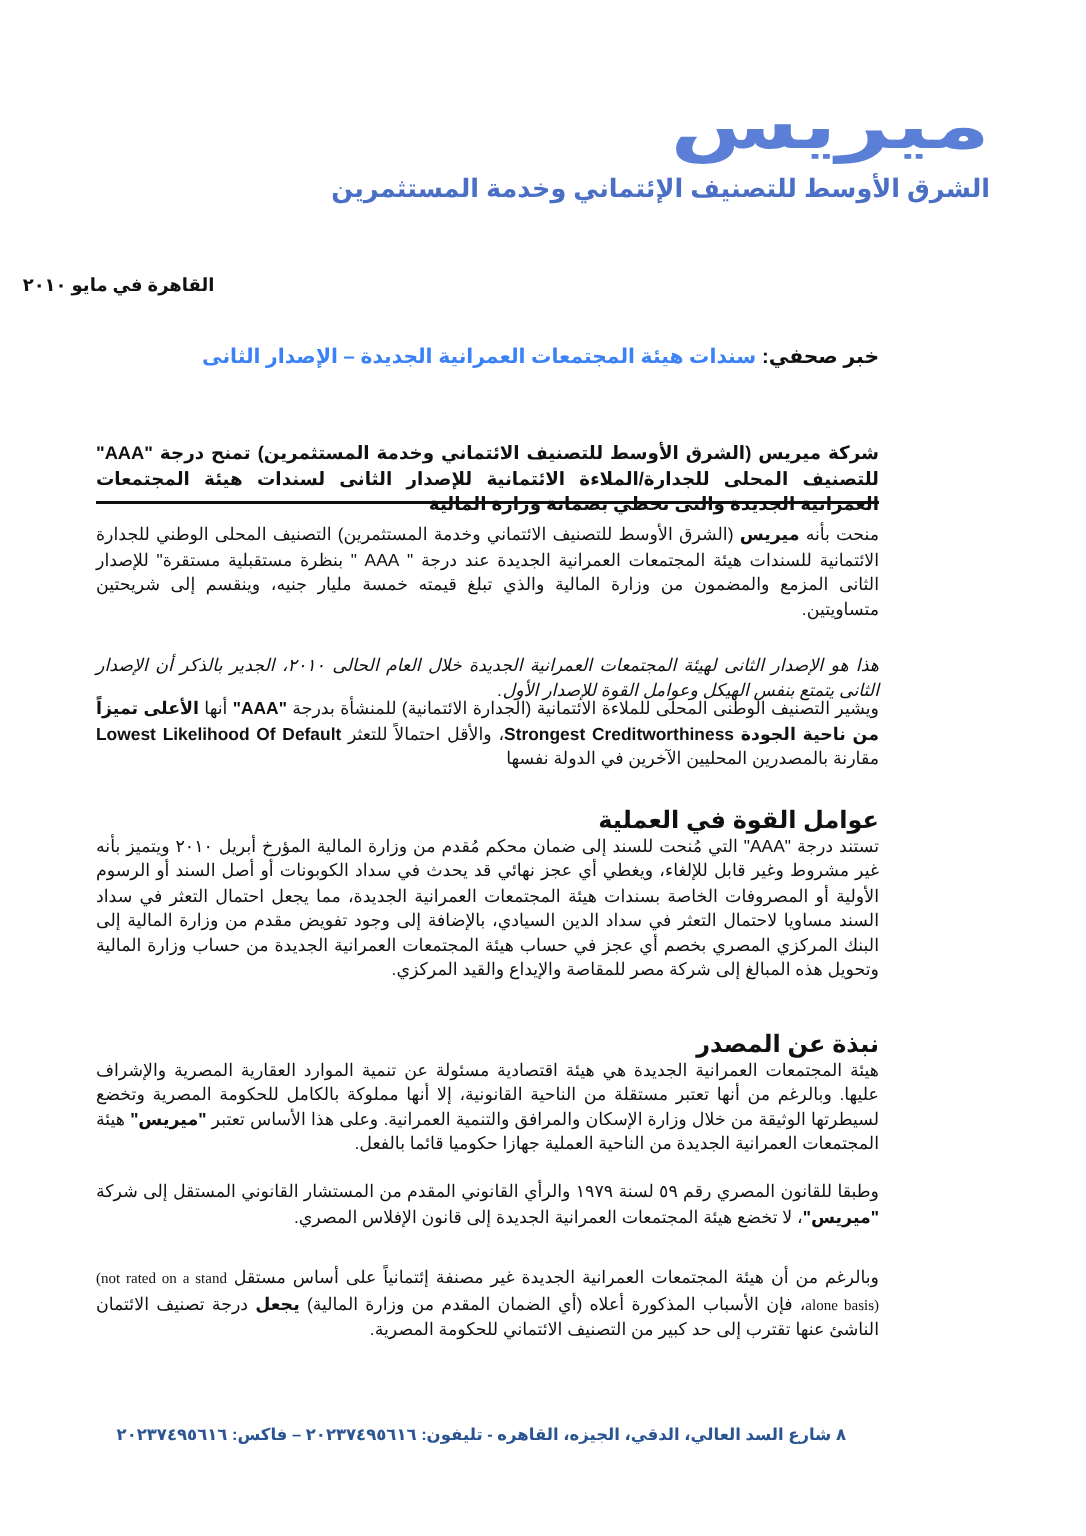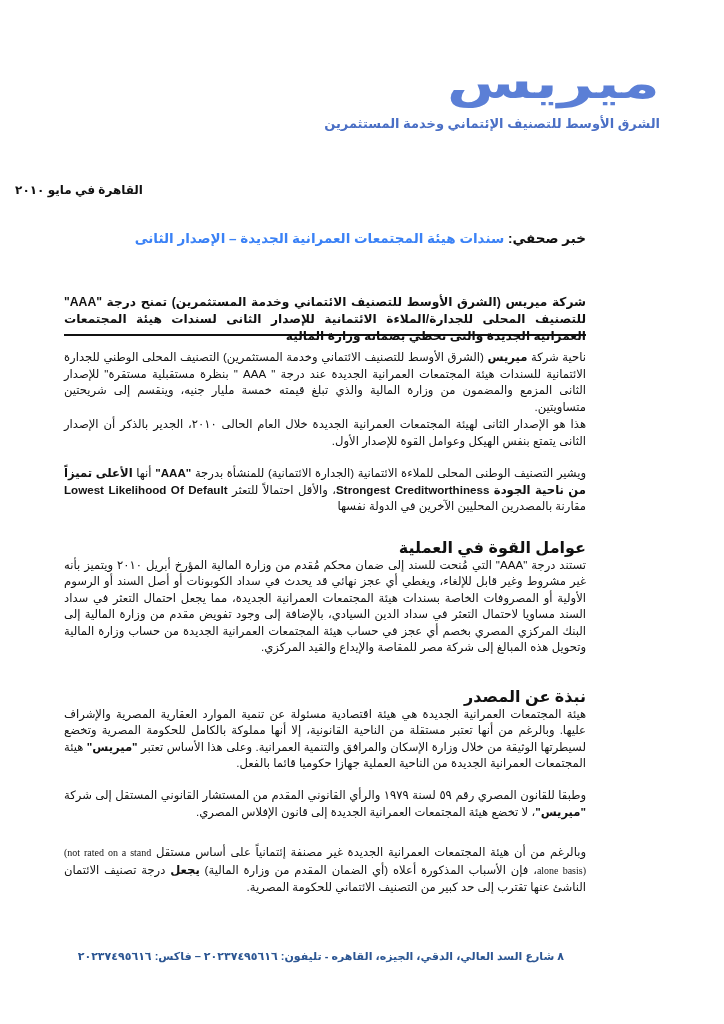--- a/index.html
+++ b/index.html
@@ -3,38 +3,38 @@
   <meta charset="utf-8">
   <style>
     html, body { margin: 0; padding: 0; background: #ffffff; }
     body { width: 724px; height: 1024px; position: relative; overflow: hidden;
            font-family: "Liberation Sans", "DejaVu Sans", sans-serif; color: #111; }
     .page { position: absolute; left: 0; top: 0; width: 648px; height: 1024px; }
 
     .logo { position: absolute; left: 380px; top: 62px; width: 280px; height: 80px; text-align: right; direction: rtl; }
     .logo-mark { font-size: 62px; font-weight: bold; color: #5b7fd6; letter-spacing: 2px; line-height: 62px;
                  font-family: "DejaVu Sans", sans-serif; transform: scaleY(0.7); transform-origin: top right; white-space: nowrap; }
-    .logo-sub { position: absolute; right: 0; top: 54px; font-size: 13px; color: #4a6fc5; font-weight: bold; white-space: nowrap; }
+    .logo-sub { position: absolute; right: 0; top: 54px; font-size: 17px; color: #4a6fc5; font-weight: bold; white-space: nowrap; }
 
     .dateline { position: absolute; right: 505px; top: 183px; font-size: 12px; font-weight: bold; direction: rtl; white-space: nowrap; }
 
     .headline { position: absolute; right: 62px; top: 230px; font-size: 13.5px; font-weight: bold; direction: rtl; white-space: nowrap; }
     .headline .prefix { color: #111; }
     .headline .title { color: #3b82f6; }
 
     .summary { position: absolute; left: 64px; right: 62px; top: 294px; font-size: 12.2px; font-weight: bold;
                direction: rtl; text-align: justify; line-height: 17px; }
     .summary-rule { position: absolute; left: 64px; right: 62px; top: 334px; height: 0; border-top: 2.5px solid #111; }
 
     .para { position: absolute; left: 64px; right: 62px; direction: rtl; text-align: justify; font-size: 11.6px; line-height: 16.5px; }
     .para b { font-weight: bold; }
     .sec-title { font-weight: bold; font-size: 16px; display: block; }
 
     .p1 { top: 349px; }
-    .p2 { top: 416px; }
+    .p2 { top: 436px; font-style: italic; }
     .p3 { top: 465px; }
     .p4 { top: 540px; }
     .p5 { top: 689px; }
     .p6 { top: 787px; }
     .p7 { top: 844px; }
 
     .latin { direction: ltr; unicode-bidi: embed; }
     .latin-serif { font-family: "Liberation Serif", serif; font-size: 10px; direction: ltr; unicode-bidi: embed; }
 
     .footer { position: absolute; left: 100px; right: 84px; top: 950px; text-align: center; font-size: 11px; font-weight: bold;
@@ -53,21 +53,21 @@
   <div class="dateline">القاهرة في مايو ٢٠١٠</div>
 
   <div class="headline">
     <span class="prefix">خبر صحفي:</span>
     <span class="title">سندات هيئة المجتمعات العمرانية الجديدة – الإصدار الثانى</span>
   </div>
 
   <div class="summary"><span>شركة ميريس (الشرق الأوسط للتصنيف الائتماني وخدمة المستثمرين) تمنح درجة </span><span class="latin">"AAA"</span><span> للتصنيف المحلى للجدارة/الملاءة الائتمانية للإصدار الثانى لسندات هيئة المجتمعات العمرانية الجديدة والتى تحظي بضمانة وزارة المالية</span></div>
   <div class="summary-rule"></div>
 
-  <div class="para p1"><span>ناحية شركة </span><b>ميريس</b><span> (الشرق الأوسط للتصنيف الائتماني وخدمة المستثمرين) التصنيف المحلى الوطني للجدارة الائتمانية للسندات هيئة المجتمعات العمرانية الجديدة عند درجة " AAA " بنظرة مستقبلية مستقرة" للإصدار الثانى المزمع والمضمون من وزارة المالية والذي تبلغ قيمته خمسة مليار جنيه، وينقسم إلى شريحتين متساويتين.</span></div>
+  <div class="para p1"><span>منحت بأنه </span><b>ميريس</b><span> (الشرق الأوسط للتصنيف الائتماني وخدمة المستثمرين) التصنيف المحلى الوطني للجدارة الائتمانية للسندات هيئة المجتمعات العمرانية الجديدة عند درجة " AAA " بنظرة مستقبلية مستقرة" للإصدار الثانى المزمع والمضمون من وزارة المالية والذي تبلغ قيمته خمسة مليار جنيه، وينقسم إلى شريحتين متساويتين.</span></div>
 
   <div class="para p2"><span>هذا هو الإصدار الثانى لهيئة المجتمعات العمرانية الجديدة خلال العام الحالى ٢٠١٠، الجدير بالذكر أن الإصدار الثانى يتمتع بنفس الهيكل وعوامل القوة للإصدار الأول.</span></div>
 
   <div class="para p3"><span>ويشير التصنيف الوطنى المحلى للملاءة الائتمانية (الجدارة الائتمانية) للمنشأة بدرجة </span><b class="latin">"AAA"</b><span> أنها </span><b>الأعلى تميزاً من ناحية الجودة</b> <b class="latin">Strongest Creditworthiness</b><span>، والأقل احتمالاً للتعثر </span><b class="latin">Lowest Likelihood Of Default</b><span> مقارنة بالمصدرين المحليين الآخرين في الدولة نفسها</span></div>
 
   <div class="para p4">
     <span class="sec-title">عوامل القوة في العملية</span>
     <span>تستند درجة "AAA" التي مُنحت للسند إلى ضمان محكم مُقدم من وزارة المالية المؤرخ أبريل ٢٠١٠ ويتميز بأنه غير مشروط وغير قابل للإلغاء، ويغطي أي عجز نهائي قد يحدث في سداد الكوبونات أو أصل السند أو الرسوم الأولية أو المصروفات الخاصة بسندات هيئة المجتمعات العمرانية الجديدة، مما يجعل احتمال التعثر في سداد السند مساويا لاحتمال التعثر في سداد الدين السيادي، بالإضافة إلى وجود تفويض مقدم من وزارة المالية إلى البنك المركزي المصري بخصم أي عجز في حساب هيئة المجتمعات العمرانية الجديدة من حساب وزارة المالية وتحويل هذه المبالغ إلى شركة مصر للمقاصة والإيداع والقيد المركزي.</span>
   </div>
 

